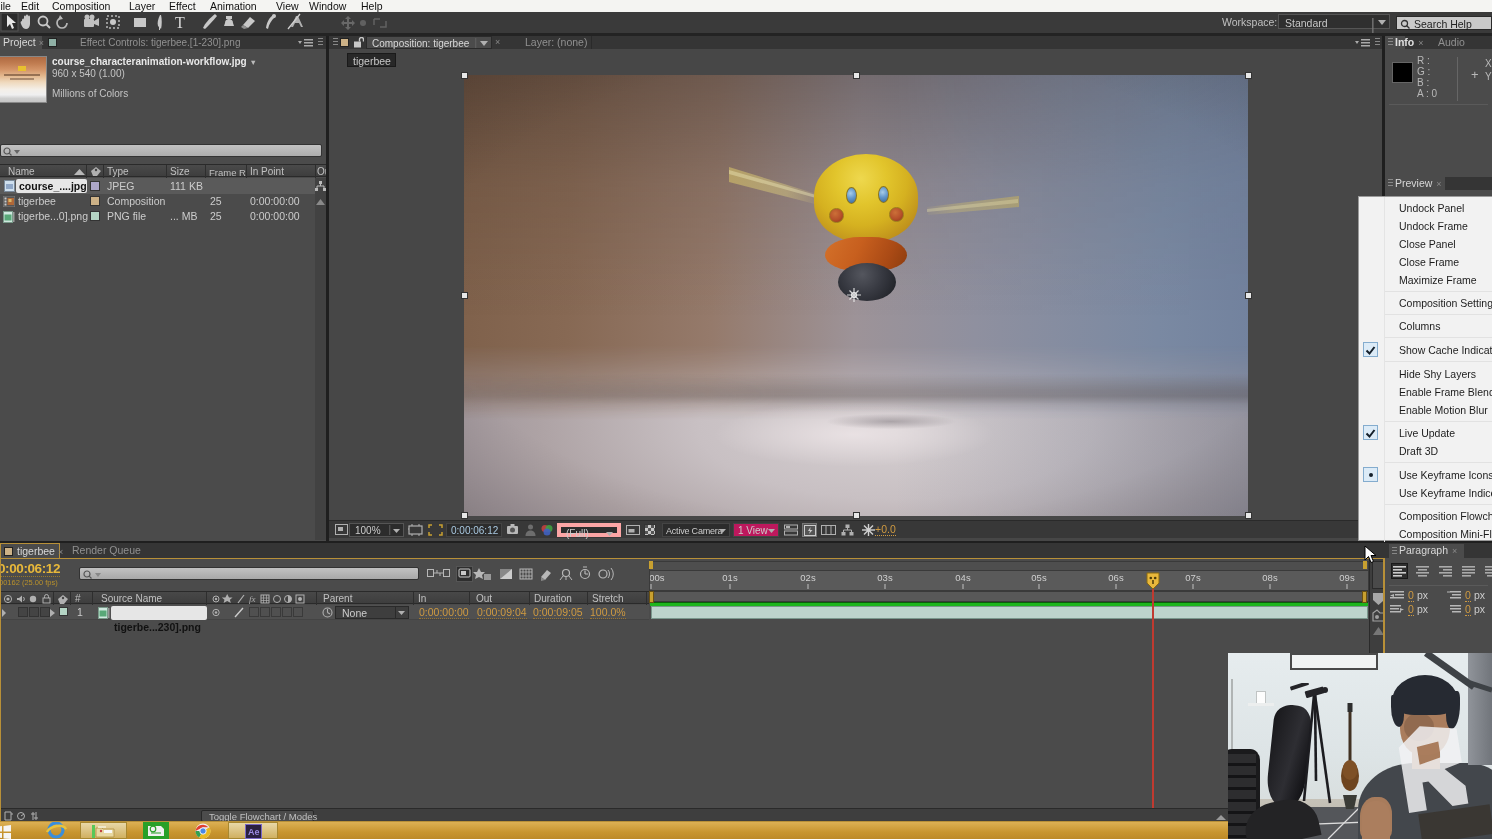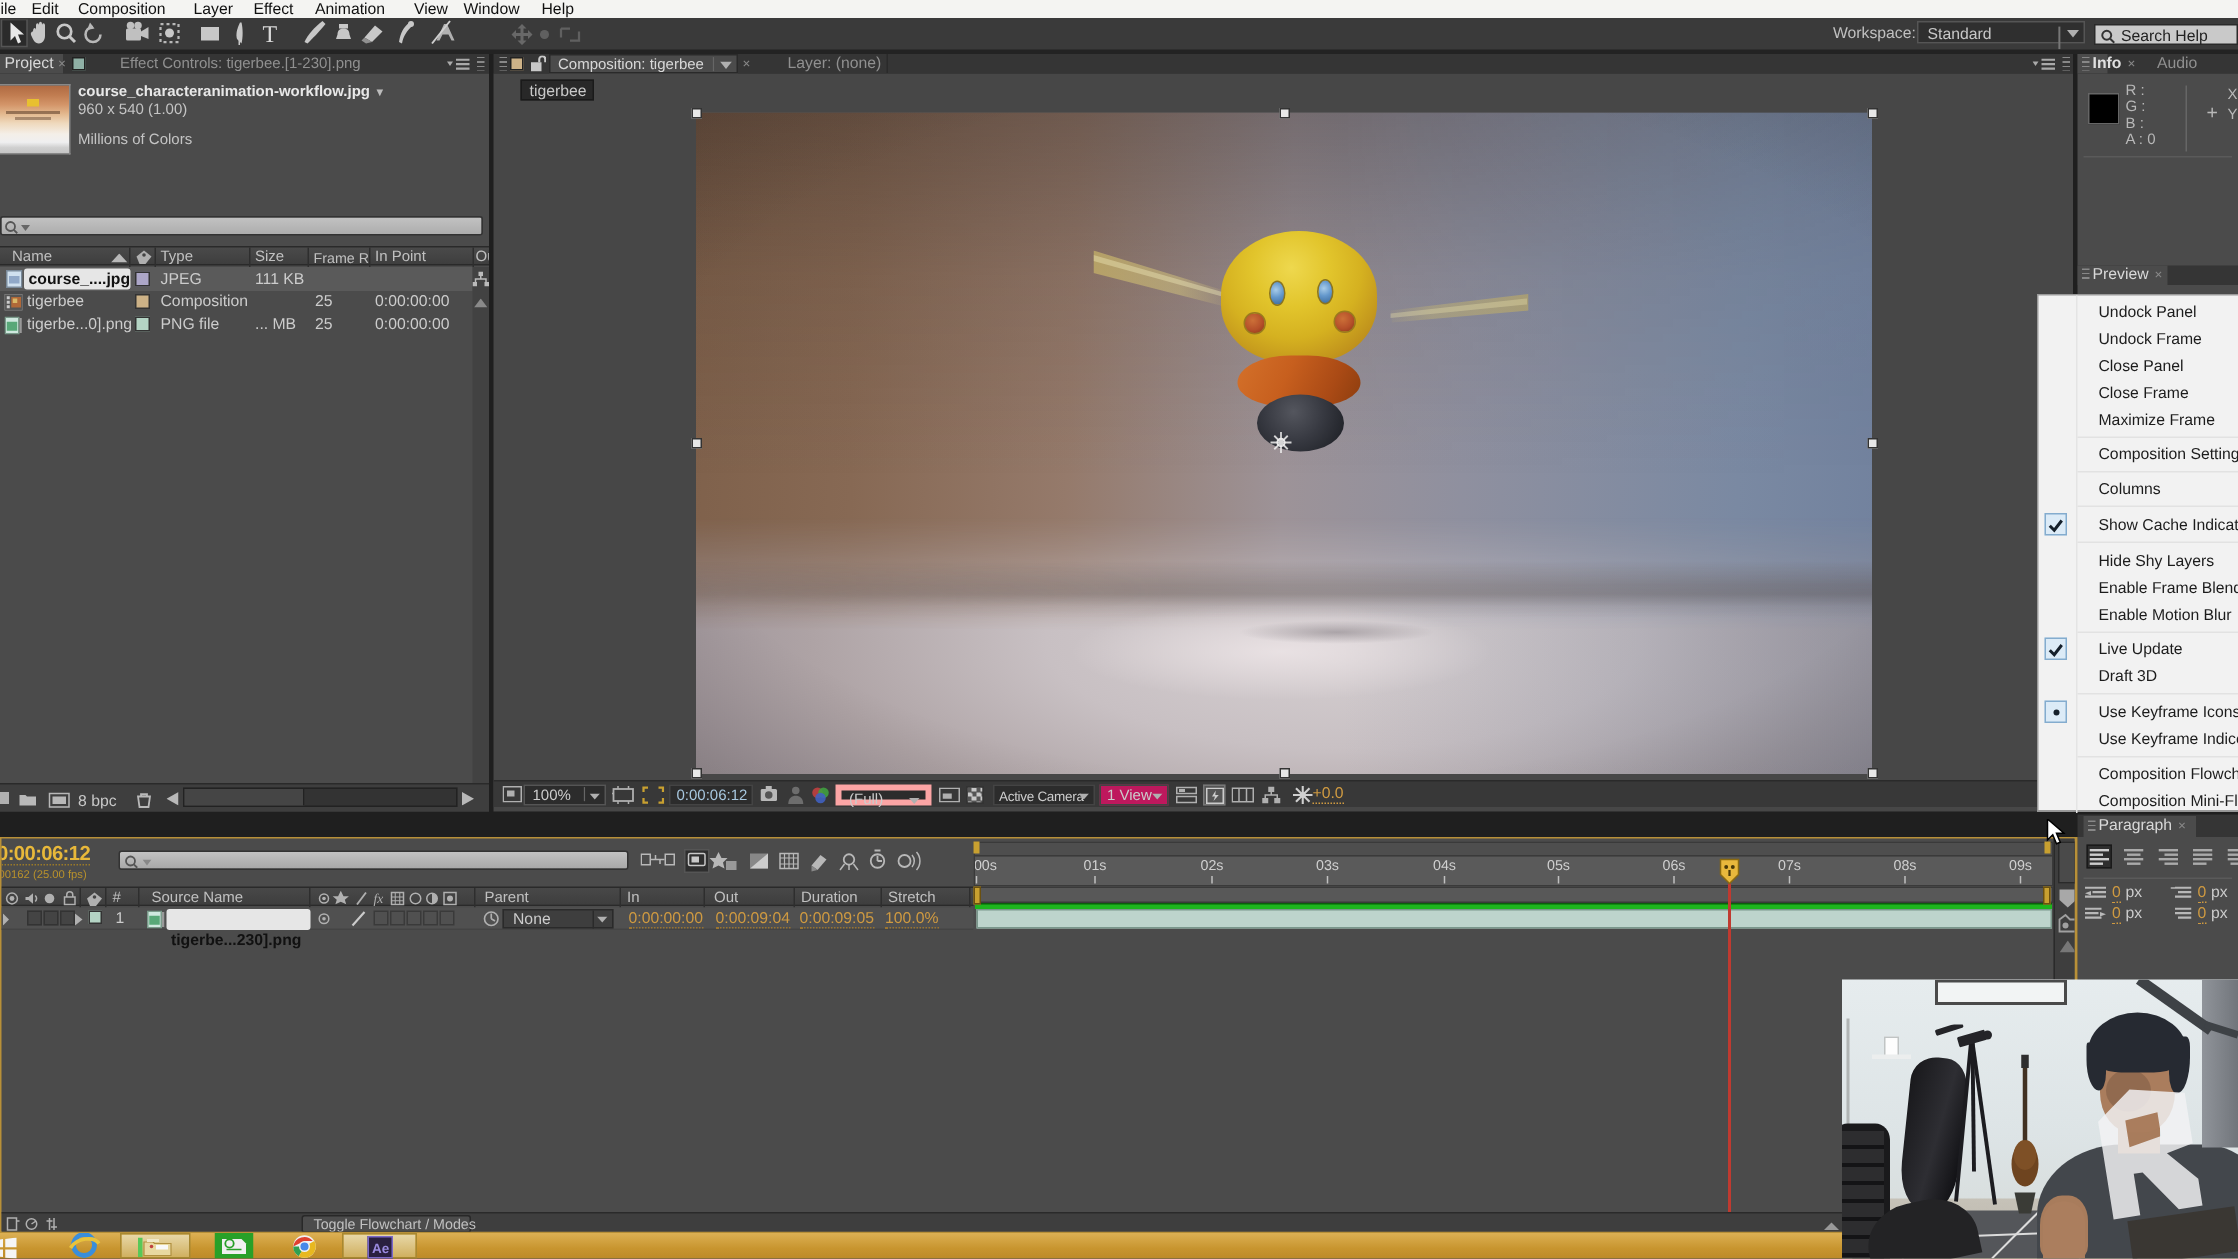--- a/index.html
+++ b/index.html
@@ -209,39 +209,20 @@
           <rect x="4" y="0" width="3" height="3" fill="#bbb"></rect>
           <rect x="0" y="7" width="3" height="3" fill="#bbb"></rect>
           <rect x="8" y="7" width="3" height="3" fill="#bbb"></rect>
           <path d="M5.5 3 L5.5 5 M2 7 L2 5 L9 5 L9 7" stroke="#bbb" fill="none"></path>
         </svg>
       <svg class="abs" style="left:1px;top:21px;" width="9" height="6">
           <path d="M0 6 L4.5 0 L9 6 Z" fill="#8a8a8a"></path>
         </svg>
     </div>
 
-    <div class="abs" style="left:0;top:473px;width:326px;height:19px;background:#3e3e3e;border-top:1px solid #2a2a2a;">
-      <svg class="abs" style="left:0;top:3px;" width="110" height="13">
-        <rect x="-2" y="2" width="8" height="8" fill="#b0b0b0"></rect>
-        <path d="M13 4 L17 4 L18 5 L24 5 L24 11 L13 11 Z" fill="#b8b8b8"></path>
-        <rect x="33" y="3" width="13" height="9" fill="none" stroke="#b8b8b8" stroke-width="1"></rect>
-        <rect x="35" y="5" width="9" height="5" fill="#b8b8b8"></rect>
-        <text x="52" y="11" font-size="10.5" fill="#c8c8c8" font-family="Liberation Sans,sans-serif">8 bpc</text>
-        <path d="M92 5 L100 5 L99 12 L93 12 Z M94 5 L94 3.5 L98 3.5 L98 5" fill="none" stroke="#b8b8b8" stroke-width="1.2"></path>
-      </svg>
-      <svg class="abs" style="left:111px;top:5px;" width="8" height="9">
-          <path d="M8 0 L0 4.5 L8 9 Z" fill="#b8b8b8"></path>
-        </svg>
-      <div class="abs" style="left:122px;top:2px;width:183px;height:13px;background:#333;border:1px solid #222;">
-        <div class="abs" style="left:0;top:0;width:80px;height:11px;background:#454545;border-right:1px solid #222;"></div>
-      </div>
-      <svg class="abs" style="left:308px;top:5px;" width="8" height="9">
-          <path d="M0 0 L8 4.5 L0 9 Z" fill="#b8b8b8"></path>
-        </svg>
-    </div>
   </div>
 
   <div class="tabbar" style="left:329px; top:36px; width:1053px;">
     <div class="abs" style="left:4px;top:2px;width:5px;height:9px;background:repeating-linear-gradient(#888 0 1px,transparent 1px 3px);"></div>
     <div class="abs" style="left:11px;top:2px;width:9px;height:9px;background:#cdb287;border:1px solid #222;"></div>
     <svg class="abs" style="left:24px;top:1px;" width="11" height="11">
         <rect x="1" y="4.5" width="7" height="6" fill="#c8c8c8"></rect>
         <path d="M6.5 4.5 L6.5 2.5 A2 2 0 0 1 10.5 2.5 L10.5 4.5" fill="none" stroke="#c8c8c8" stroke-width="1.4"></path>
       </svg>
     <div class="abs" style="left:37px;top:0;width:126px;height:13px;background:#4b4b4b;border:1px solid #2a2a2a;">
@@ -531,20 +512,27 @@
         <g fill="#b8b8b8">
           <rect x="3" y="0" width="11" height="1.5"></rect>
           <rect x="3" y="3" width="11" height="1.5"></rect>
           <rect x="5" y="6" width="9" height="1.5"></rect>
         </g>
       </svg>
     <span class="txt" style="left:80px;top:45px;font-size:10.5px;color:#cf9a41;border-bottom:1px dotted #cf9a41;">0</span>
     <span class="txt" style="left:89px;top:45px;font-size:10.5px;color:#ccc;">px</span>
   </div>
 
+  <div class="tabbar" style="left:0; top:543px; width:1385px; height:15px;">
+    <div class="tab-active" style="left:0;top:0;width:60px;height:15px;border-top:1px solid #b89038;border-left:1px solid #b89038;border-right:1px solid #b89038;">
+      <div class="abs" style="left:3px;top:3px;width:9px;height:9px;background:#cdb287;border:1px solid #222;"></div>
+      <span style="margin-left:16px;line-height:15px;">tigerbee</span><span style="color:#888;margin-left:3px;font-size:9px;">×</span>
+    </div>
+    <div class="tab-inactive" style="left:72px;top:1px;">Render Queue</div>
+  </div>
   <div class="panelbody" id="timeline" style="left:0; top:558px; width:1385px; height:264px; overflow:hidden; border-top:1px solid #b89038; border-bottom:1px solid #b89038; border-right:2px solid #b89038; border-left:1px solid #b89038;">
 
     <span class="txt" style="left:-3px;top:2px;font-size:13.5px;font-weight:bold;color:#e8b83a;letter-spacing:-0.4px;border-bottom:1.5px dotted #9a7a28;">0:00:06:12</span>
     <span class="txt" style="left:-2px;top:19px;font-size:7.5px;color:#b8912c;">00162 (25.00 fps)</span>
 
     <div class="abs" style="left:78px;top:8px;width:340px;height:13px;background:linear-gradient(#c2c2c2,#a8a8a8);border:1px solid #333;border-radius:2px;">
       <svg class="abs" style="left:3px;top:2px;" width="10" height="10">
           <circle cx="4" cy="4" r="3" fill="none" stroke="#555" stroke-width="1.2"></circle>
           <line x1="6.2" y1="6.2" x2="8.5" y2="8.5" stroke="#555" stroke-width="1.2"></line>
         </svg>

